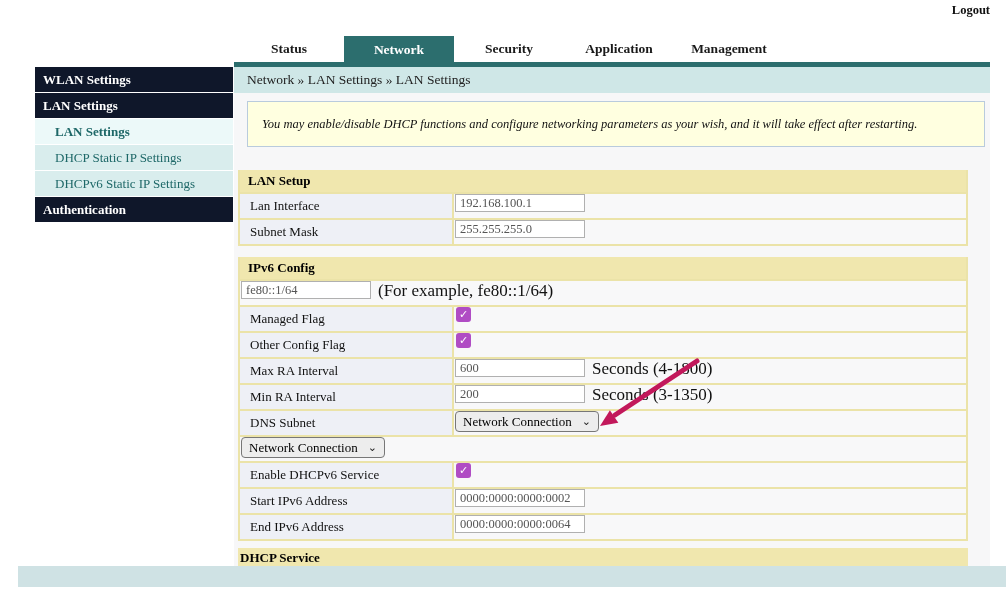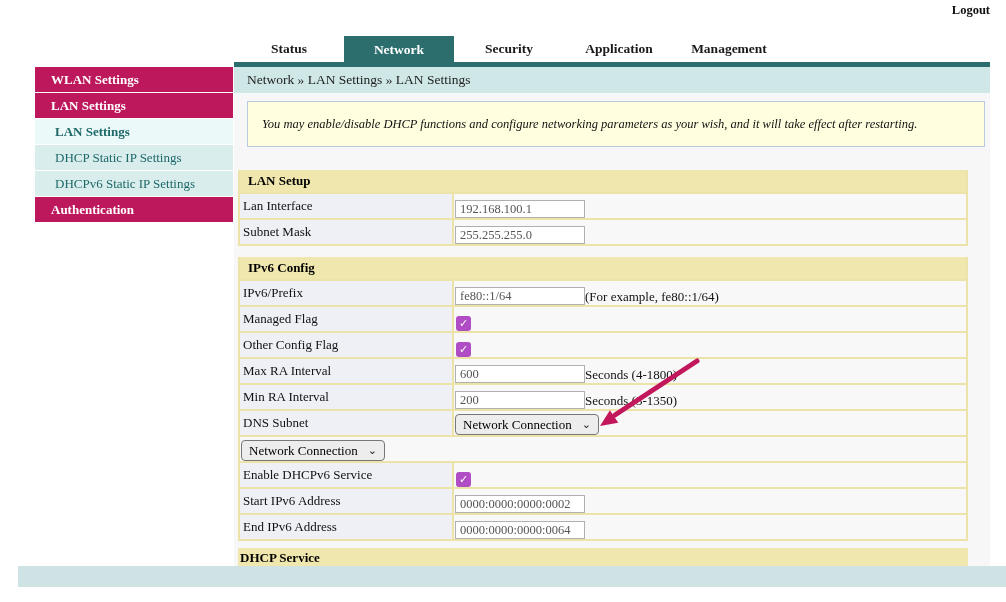--- a/index.html
+++ b/index.html
@@ -31,21 +31,21 @@
     background: #2c6e6e;
   }
 
   
   .sidebar { position: absolute; left: 35px; top: 67px; width: 198px; }
   .side-item {
     height: 25px; line-height: 25px; margin-bottom: 1px;
     font-size: 13px; cursor: pointer; white-space: nowrap; overflow: hidden;
   }
   .side-header {
-    background: #be185d; color: #ffffff; font-weight: bold; padding-left: 16px;
+    background: #0f172a; color: #ffffff; font-weight: bold; padding-left: 8px;
   }
   .side-sub {
     background: #d9eded; color: #1e6868; padding-left: 20px;
   }
   .side-sub.selected { background: #ecf9f9; font-weight: bold; }
 
   
   .content-bg {
     position: absolute; left: 234px; top: 93px; width: 756px; height: 473px;
     background: #f7f7f8;
@@ -70,32 +70,32 @@
   }
   .tbl-title {
     height: 22px; line-height: 22px; background: #f0e7ae;
     font-weight: bold; font-size: 13px; color: #000; padding-left: 8px;
   }
   .row { display: flex; height: 26px; border-top: 2px solid #ebe3a8; }
   .row:first-of-type { border-top: 0; }
   .cell-label {
     width: 214px; background: #eef0f6; border-right: 2px solid #ebe3a8;
     font-size: 13px; color: #111; display: flex; align-items: center;
-    padding-left: 3px;
+    padding-left: 10px;
   }
   .cell-value {
-    flex: 1; background: #f8f8f9; display: flex; align-items: flex-end;
+    flex: 1; background: #f8f8f9; display: flex; align-items: flex-start;
   }
   .txt-input {
     width: 130px; height: 18px; margin-left: 1px;
     border: 1px solid #b0b0b0; background: #ffffff;
     font-family: "Liberation Serif", "DejaVu Serif", serif;
     font-size: 12.5px; color: #555; padding: 0 4px;
   }
-  .note { margin-left: 0; font-size: 13px; color: #111; }
+  .note { margin-left: 7px; font-size: 17px; color: #111; }
   .checkbox {
     width: 15px; height: 15px; margin-left: 2px; border-radius: 3px;
     background: #b04cc4; color: #ffffff; font-size: 11px; font-weight: bold;
     display: flex; align-items: center; justify-content: center; cursor: pointer;
     font-family: "DejaVu Sans", sans-serif;
   }
   .select {
     height: 21px; margin-left: 1px; min-width: 142px;
     background: #ededed; border: 1px solid #777; border-radius: 4px;
     display: inline-flex; align-items: center; justify-content: space-between;
@@ -162,21 +162,20 @@
       <div class="cell-value">
         <input class="txt-input" value="255.255.255.0" style="">
       </div>
     </div>
   </div>
 
   <div class="tbl" style="top:257px">
     <div class="tbl-title">IPv6 Config</div>
 
     <div class="row">
-      <div class="cell-label">IPv6/Prefix</div>
       <div class="cell-value">
         <input class="txt-input" value="fe80::1/64" style="">
         <span class="note">(For example, fe80::1/64)</span>
       </div>
     </div>
 
     <div class="row">
       <div class="cell-label">Managed Flag</div>
       <div class="cell-value">
         <span class="checkbox">✓</span>

